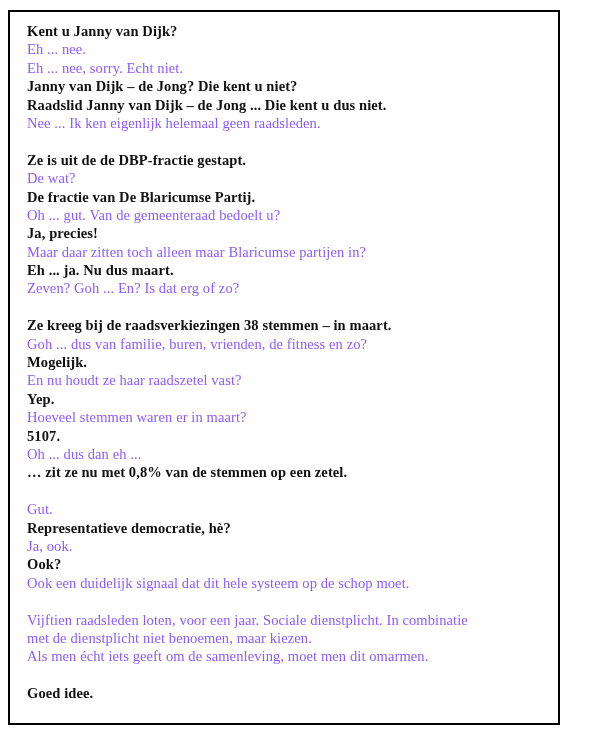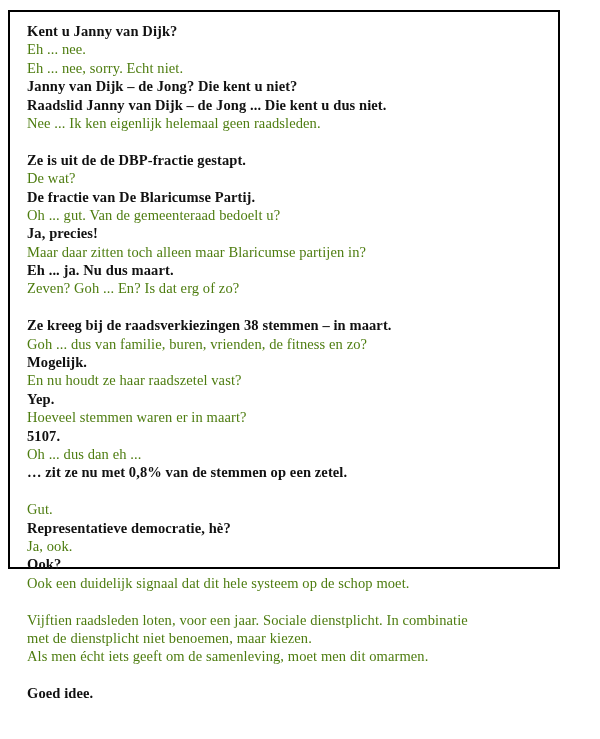--- a/index.html
+++ b/index.html
@@ -12,34 +12,34 @@
     height: 739px;
     background: #ffffff;
     font-family: "Liberation Serif", "DejaVu Serif", serif;
     overflow: hidden;
   }
   .page-frame {
     position: absolute;
     left: 8px;
     top: 10px;
     width: 552px;
-    height: 559px;
+    height: 715px;
     box-sizing: border-box;
     border: 2px solid #000000;
     background: #ffffff;
     padding: 10px 12px 0 17px;
   }
   .dialogue {
     width: 100%;
   }
   .line {
     font-size: 14.5px;
     line-height: 18.4px;
     height: 18.4px;
-    color: #4d7c0f;
+    color: #8b5cf6;
     white-space: nowrap;
     letter-spacing: 0.1px;
   }
   .line.bold {
     font-weight: 700;
     color: #111111;
   }
   .line.blank {
     height: 18.4px;
   }

